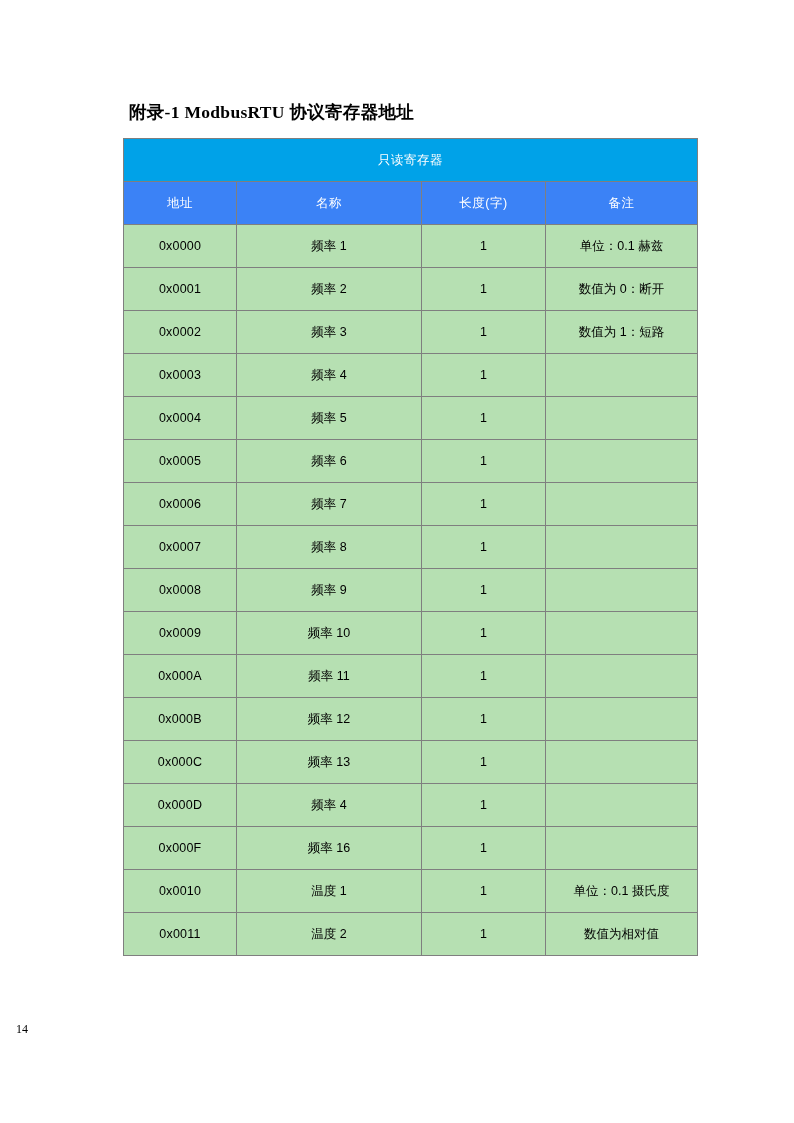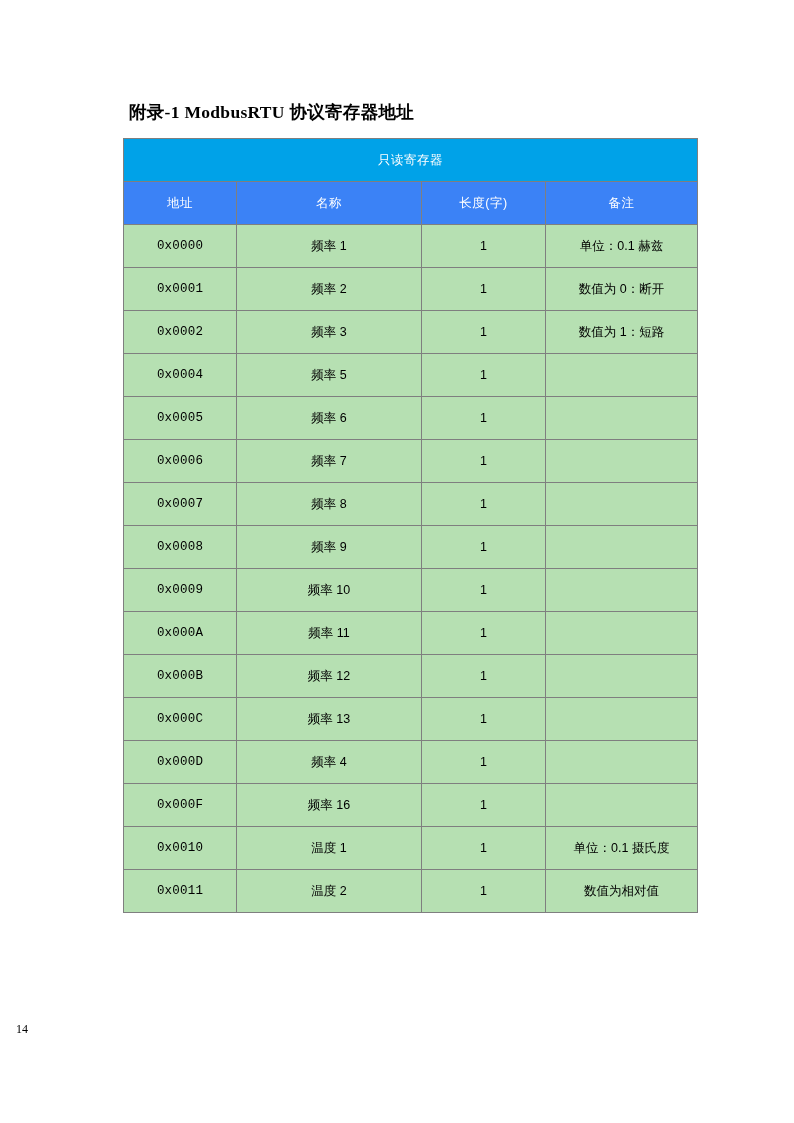--- a/index.html
+++ b/index.html
@@ -65,21 +65,21 @@
   }
   .body-cell {
     background: #b6e0b2;
     color: #000000;
   }
   .col-addr { width: 113px; }
   .col-name { width: 185px; }
   .col-len  { width: 124px; }
   .col-note { width: 152px; }
   .addr-text {
-    font-family: Liberation Mono, monospace;
+    font-family: Liberation Sans, sans-serif;
     letter-spacing: 0.2px;
   }
   .page-number {
     position: absolute;
     left: 0;
     top: 1022px;
     width: 794px;
     text-align: left;
     font-family: "Liberation Serif", "DejaVu Serif", serif;
     font-size: 12px;
@@ -123,20 +123,26 @@
         <td class="body-cell">1</td>
         <td class="body-cell">数值为 0：断开</td>
       </tr>
       <tr>
         <td class="body-cell addr-text">0x0002</td>
         <td class="body-cell">频率 3</td>
         <td class="body-cell">1</td>
         <td class="body-cell">数值为 1：短路</td>
       </tr>
       <tr>
+        <td class="body-cell addr-text">0x0003</td>
+        <td class="body-cell">频率 4</td>
+        <td class="body-cell">1</td>
+        <td class="body-cell"></td>
+      </tr>
+      <tr>
         <td class="body-cell addr-text">0x0004</td>
         <td class="body-cell">频率 5</td>
         <td class="body-cell">1</td>
         <td class="body-cell"></td>
       </tr>
       <tr>
         <td class="body-cell addr-text">0x0005</td>
         <td class="body-cell">频率 6</td>
         <td class="body-cell">1</td>
         <td class="body-cell"></td>

